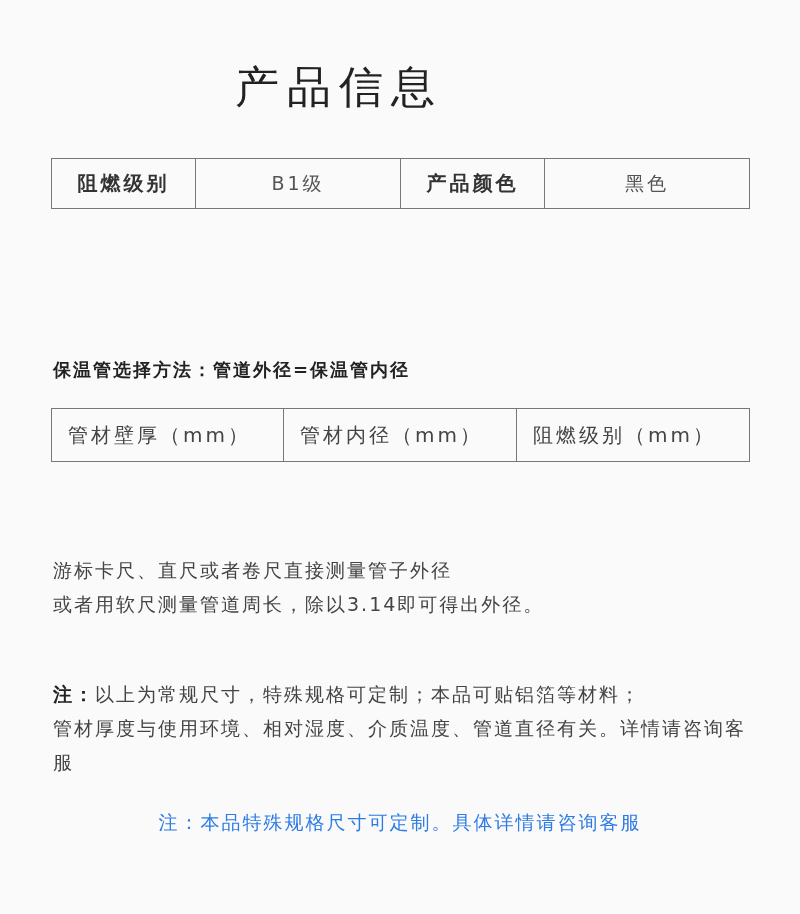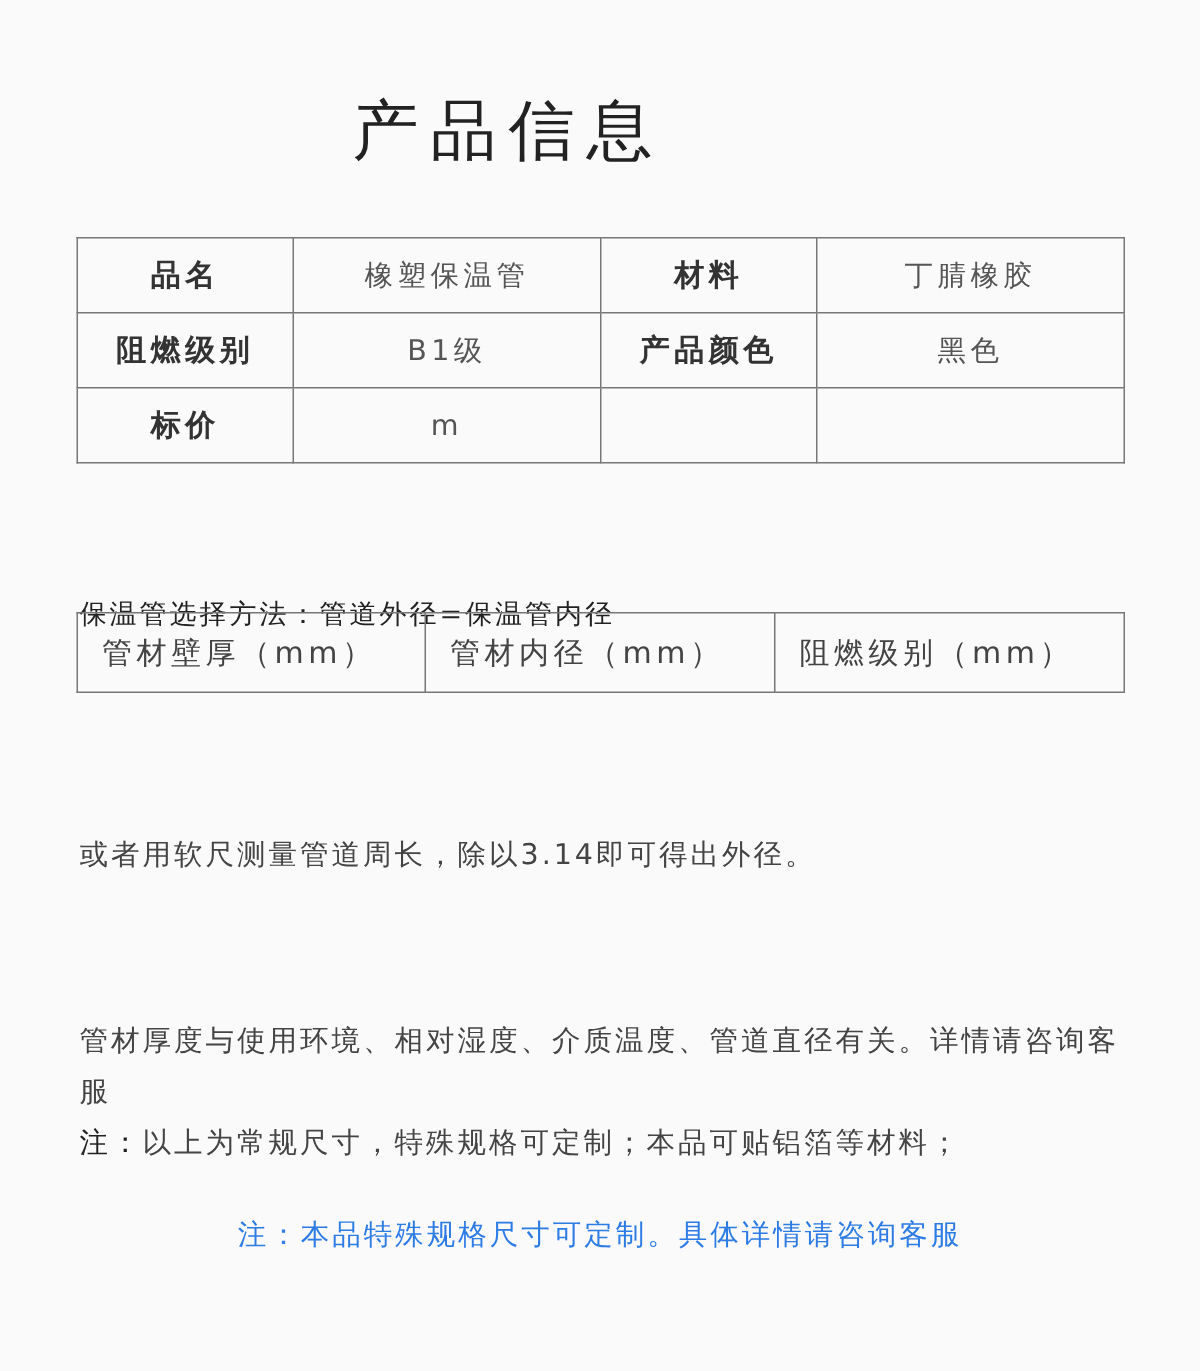--- a/index.html
+++ b/index.html
@@ -15,54 +15,42 @@
   td { border: 1px solid #777; text-align: center; padding: 0; }
   .t1 { left: 51px; top: 158px; width: 698px; }
   .t1 td { height: 49px; font-size: 19px; letter-spacing: 3px; }
   .t1 td.k { color: #333; font-size: 20px; font-weight: bold; }
   .t1 td.v { color: #555; }
   .t2 { left: 51px; top: 408px; width: 698px; }
   .t2 td { font-size: 20px; letter-spacing: 3px; color: #444; }
   .t2 tr.h td { height: 52px; text-align: left; padding-left: 16px; }
   .t2 tr.r td { height: 49px; color: #555; }
   .sec { position: absolute; left: 53px; font-size: 18px; letter-spacing: 2px; color: #333; }
-  .bold { font-weight: normal; color: #222; margin-top: 39px; }
+  .bold { font-weight: bold; color: #222; }
   .p { position: absolute; left: 53px; font-size: 19px; letter-spacing: 2px; color: #444; line-height: 34px; width: 700px; }
   .blue { position: absolute; top: 810px; left: 0; width: 800px; text-align: center; color: #2d7be5; font-size: 19px; font-weight: normal; letter-spacing: 2px; }
 </style>
 </head>
 <body>
 
 <div class="title">产品信息</div>
 
 <table class="t1">
   <colgroup>
       <col style="width:144px">
       <col style="width:205px">
       <col style="width:144px">
       <col style="width:205px">
     </colgroup>
   <tbody>
-      <tr>
-    <td class="k">品名</td>
-    <td class="v">橡塑保温管</td>
-    <td class="k">材料</td>
-    <td class="v">丁腈橡胶</td>
-  </tr>
   <tr>
     <td class="k">阻燃级别</td>
     <td class="v">B1级</td>
     <td class="k">产品颜色</td>
     <td class="v">黑色</td>
-  </tr>
-  <tr>
-    <td class="k">标价</td>
-    <td class="v">m</td>
-    <td class="k"></td>
-    <td class="v"></td>
   </tr>
 </tbody>
   </table>
 
 <div class="sec bold" style="top:358px">保温管选择方法：管道外径=保温管内径</div>
 
 <table class="t2">
   <colgroup>
       <col style="width:232px">
       <col style="width:233px">
@@ -71,21 +59,22 @@
   <tbody>
       <tr class="h">
     <td>管材壁厚（mm）</td>
     <td>管材内径（mm）</td>
     <td>阻燃级别（mm）</td>
   </tr>
 </tbody>
   </table>
 
 <div class="p" style="top:553px">
+  <div>游标卡尺、直尺或者卷尺直接测量管子外径</div>
   <div>或者用软尺测量管道周长，除以3.14即可得出外径。</div>
 </div>
 
 <div class="p" style="top:677px">
+  <div><span class="bold">注：</span><span>以上为常规尺寸，特殊规格可定制；本品可贴铝箔等材料；</span></div>
   <div>管材厚度与使用环境、相对湿度、介质温度、管道直径有关。详情请咨询客服</div>
-  <div><span class="bold">注：</span><span>以上为常规尺寸，特殊规格可定制；本品可贴铝箔等材料；</span></div>
 </div>
 
 <div class="blue">注：本品特殊规格尺寸可定制。具体详情请咨询客服</div>
 
 </body></html>

